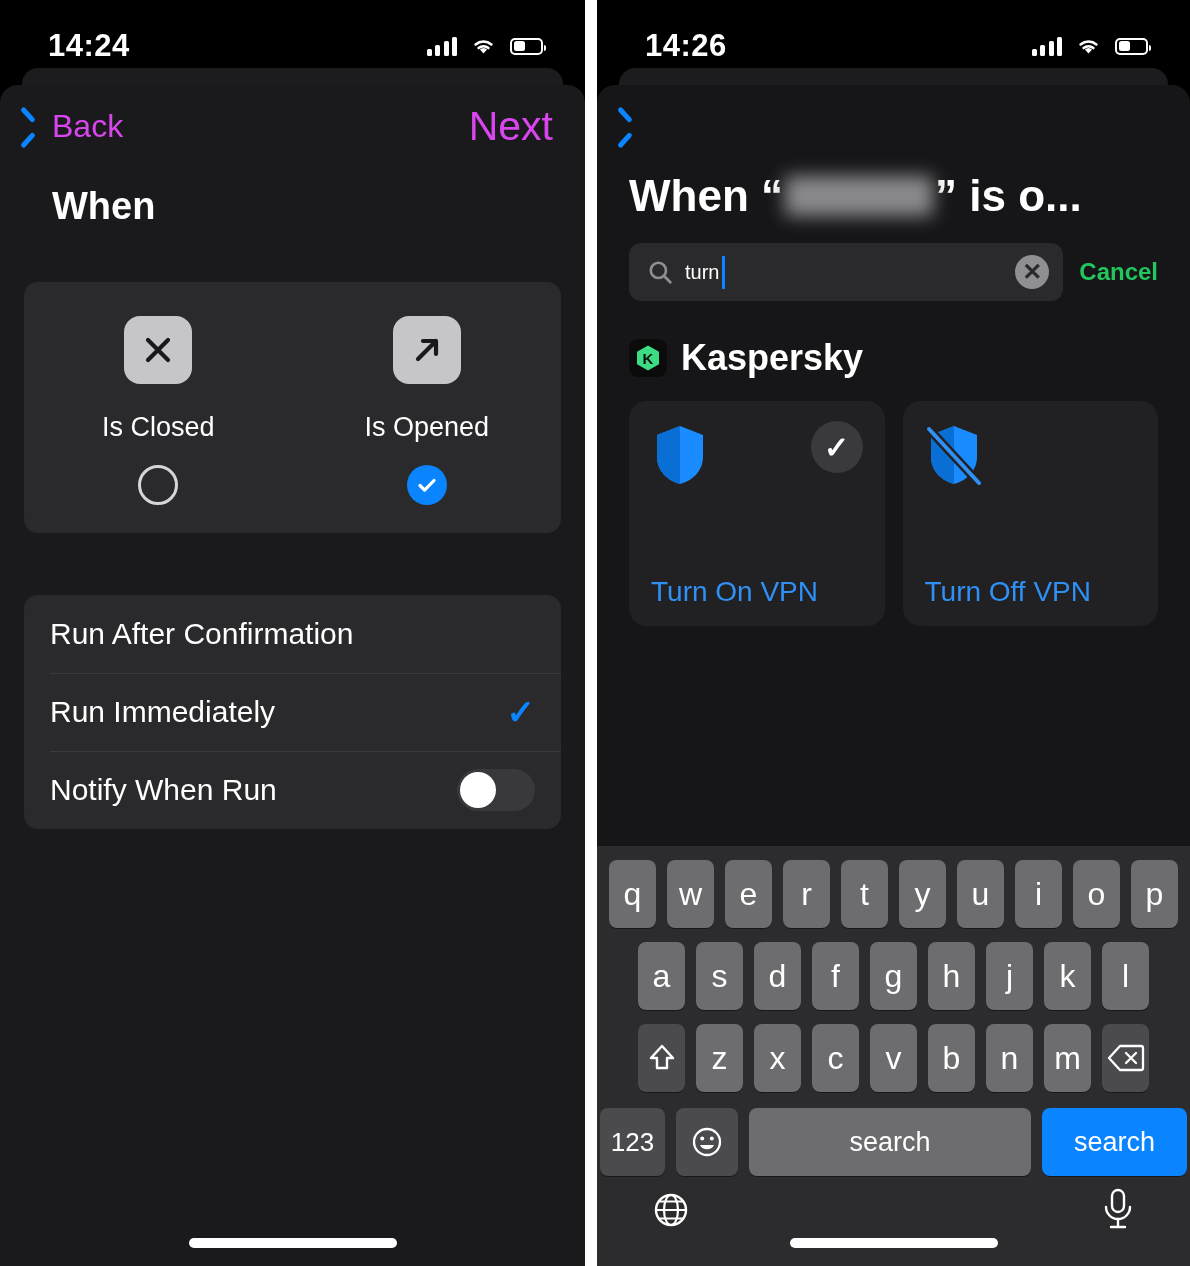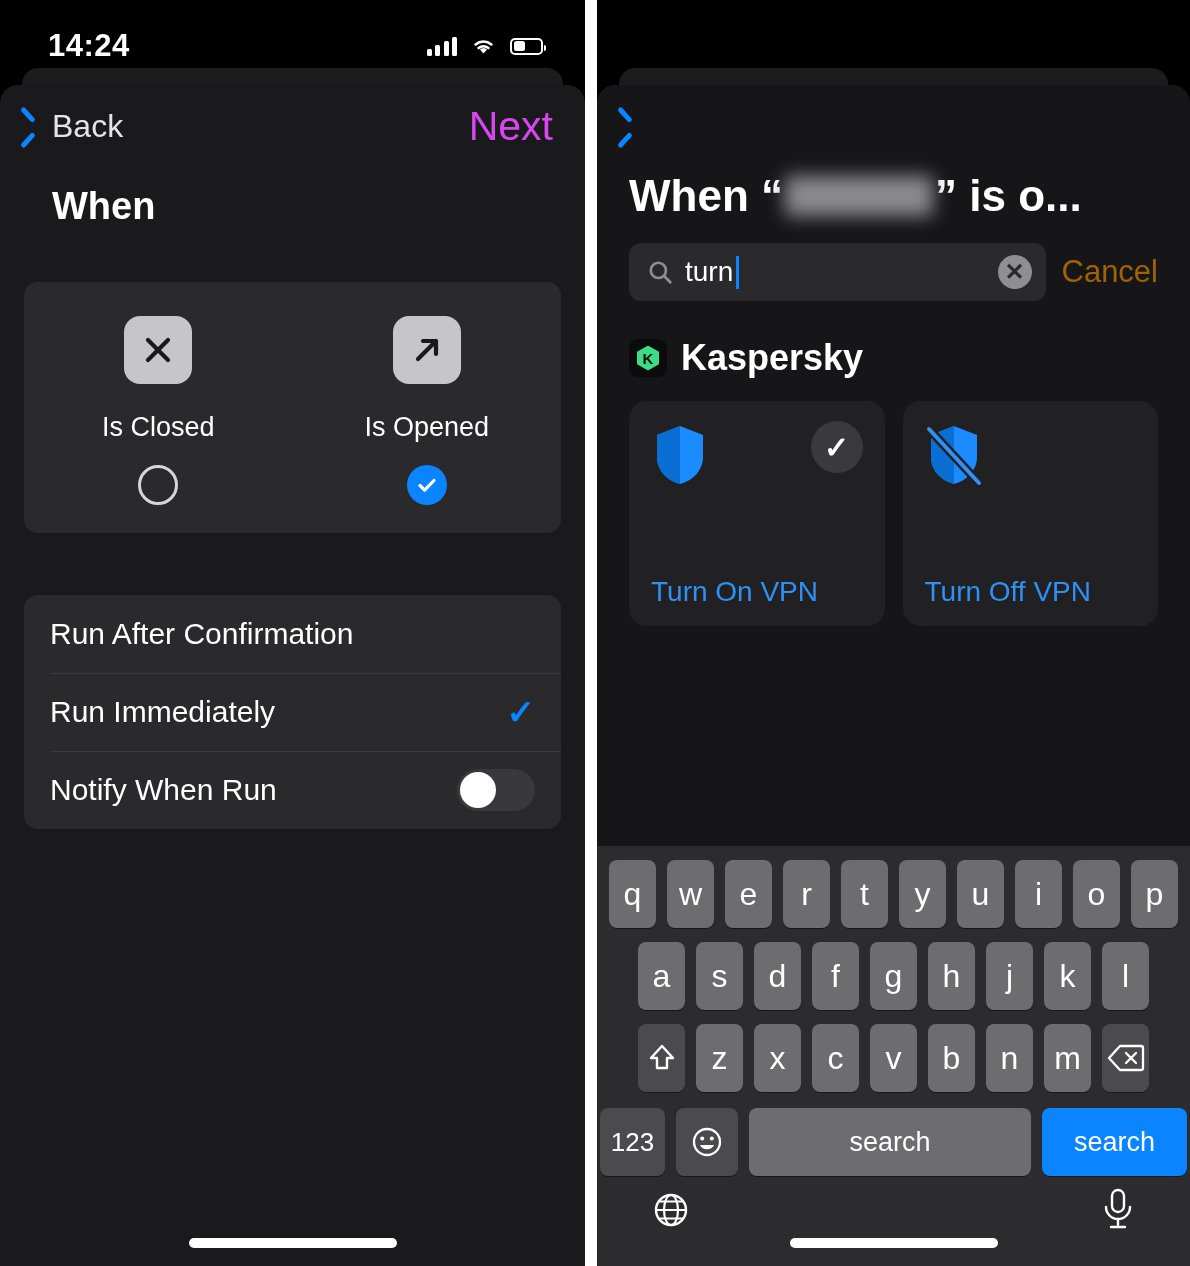--- a/index.html
+++ b/index.html
@@ -41,21 +41,21 @@
     background: #1c1c1e; border-radius: 16px 16px 0 0;
   }
   .sheet {
     position: absolute; top: 85px; left: 0; right: 0; bottom: 0;
     background: #1a1a1c; border-radius: 18px 18px 0 0;
   }
   #phone-right .sheet { background: #161618; }
 
   
   .navbar { position: relative; height: 82px; display: flex; align-items: center; padding: 0 32px; }
-  .nav-back { display: flex; align-items: center; gap: 4px; color: #e5e5e5; font-size: 32px; cursor: pointer; }
+  .nav-back { display: flex; align-items: center; gap: 4px; color: #d946ef; font-size: 32px; cursor: pointer; }
   .chev { width: 16px; height: 28px; position: relative; flex: none; }
   .chev::before, .chev::after {
     content:""; position:absolute; left: 2px; width: 18px; height: 5px;
     background: #0a84ff; border-radius: 3px;
   }
   .chev::before { top: 7px;  transform: rotate(-132deg); transform-origin: left center; }
   .chev::after  { top: 19px; transform: rotate(132deg);  transform-origin: left center; }
   .nav-next { margin-left: auto; color: #d946ef; font-size: 41px; cursor: pointer; text-align: right; }
 
   
@@ -93,27 +93,27 @@
   .rp { padding: 0 32px; }
   .r-title { display: flex; align-items: baseline; font-size: 44px; font-weight: bold; color: #fff;
              white-space: nowrap; margin: 4px 0 22px 0; }
   .blur-name { display: inline-block; width: 148px; height: 40px; background: #8b8b8d;
                border-radius: 3px; filter: blur(9px); margin: 0 2px; align-self: center; }
 
   .searchrow { display: flex; align-items: center; gap: 16px; }
   .searchbox { flex: 1; height: 58px; background: #2a2a2c; border-radius: 12px;
                display: flex; align-items: center; padding: 0 14px 0 18px; cursor: text; }
   .s-icon { width: 26px; height: 26px; flex: none; margin-right: 12px; }
-  .s-text { color: #fff; font-size: 28px; }
+  .s-text { color: #fff; font-size: 20px; }
   .caret { width: 3px; height: 33px; background: #0a84ff; margin-left: 3px; animation: blink 1.1s steps(1) infinite; }
   @keyframes blink { 50% { opacity: 0; } }
   .clearbtn { margin-left: auto; width: 34px; height: 34px; border-radius: 50%; background: #8e8e93;
               display: flex; align-items: center; justify-content: center; color: #2a2a2c;
               font-size: 24px; font-weight: bold; cursor: pointer; }
-  .cancel { color: #a16207; font-size: 31px; cursor: pointer; }
+  .cancel { color: #22c55e; font-size: 24px; cursor: pointer; font-weight: bold; }
 
   .apphead { display: flex; align-items: center; gap: 14px; margin-top: 36px; }
   .kicon { width: 38px; height: 38px; border-radius: 9px; background: #0b0b0b;
            display: flex; align-items: center; justify-content: center; }
   .apphead .aname { color: #fff; font-size: 36px; font-weight: bold; }
 
   .vpn-grid { display: flex; gap: 18px; margin-top: 22px; }
   .vpn-card { position: relative; width: 258px; height: 225px; background: #212123; border-radius: 18px;
               padding: 22px 22px 18px 22px; display: flex; flex-direction: column; cursor: pointer; }
   .vpn-card .tick { position: absolute; top: 20px; right: 22px; width: 52px; height: 52px;
@@ -239,20 +239,39 @@
       </div>
 
       <div class="home-ind"></div>
     </div>
   </div>
 
   <div class="divider"></div>
 
   <div class="phone" id="phone-right">
 
+    <div class="statusbar">
+      <div class="status-time">14:26</div>
+      <div class="status-right">
+        <div class="bars">
+            <i></i>
+            <i></i>
+            <i></i>
+            <i></i>
+          </div>
+        <svg width="27" height="20" viewBox="0 0 27 20">
+          <path d="M13.5 17.6l-3.6-4.2a5.6 5.6 0 0 1 7.2 0z" fill="#fff"></path>
+          <path d="M5.6 8.4a12.4 12.4 0 0 1 15.8 0" stroke="#fff" stroke-width="2.6" fill="none" stroke-linecap="round"></path>
+          <path d="M8.6 12a8 8 0 0 1 9.8 0" stroke="#fff" stroke-width="2.6" fill="none" stroke-linecap="round"></path>
+        </svg>
+        <div class="batt">
+            <div class="batt-fill"></div>
+          </div>
+      </div>
+    </div>
 
     <div class="sheet-behind"></div>
 
     <div class="sheet">
 
       <div class="navbar">
         <div class="nav-back">
           <span class="chev"></span>
         </div>
       </div>

